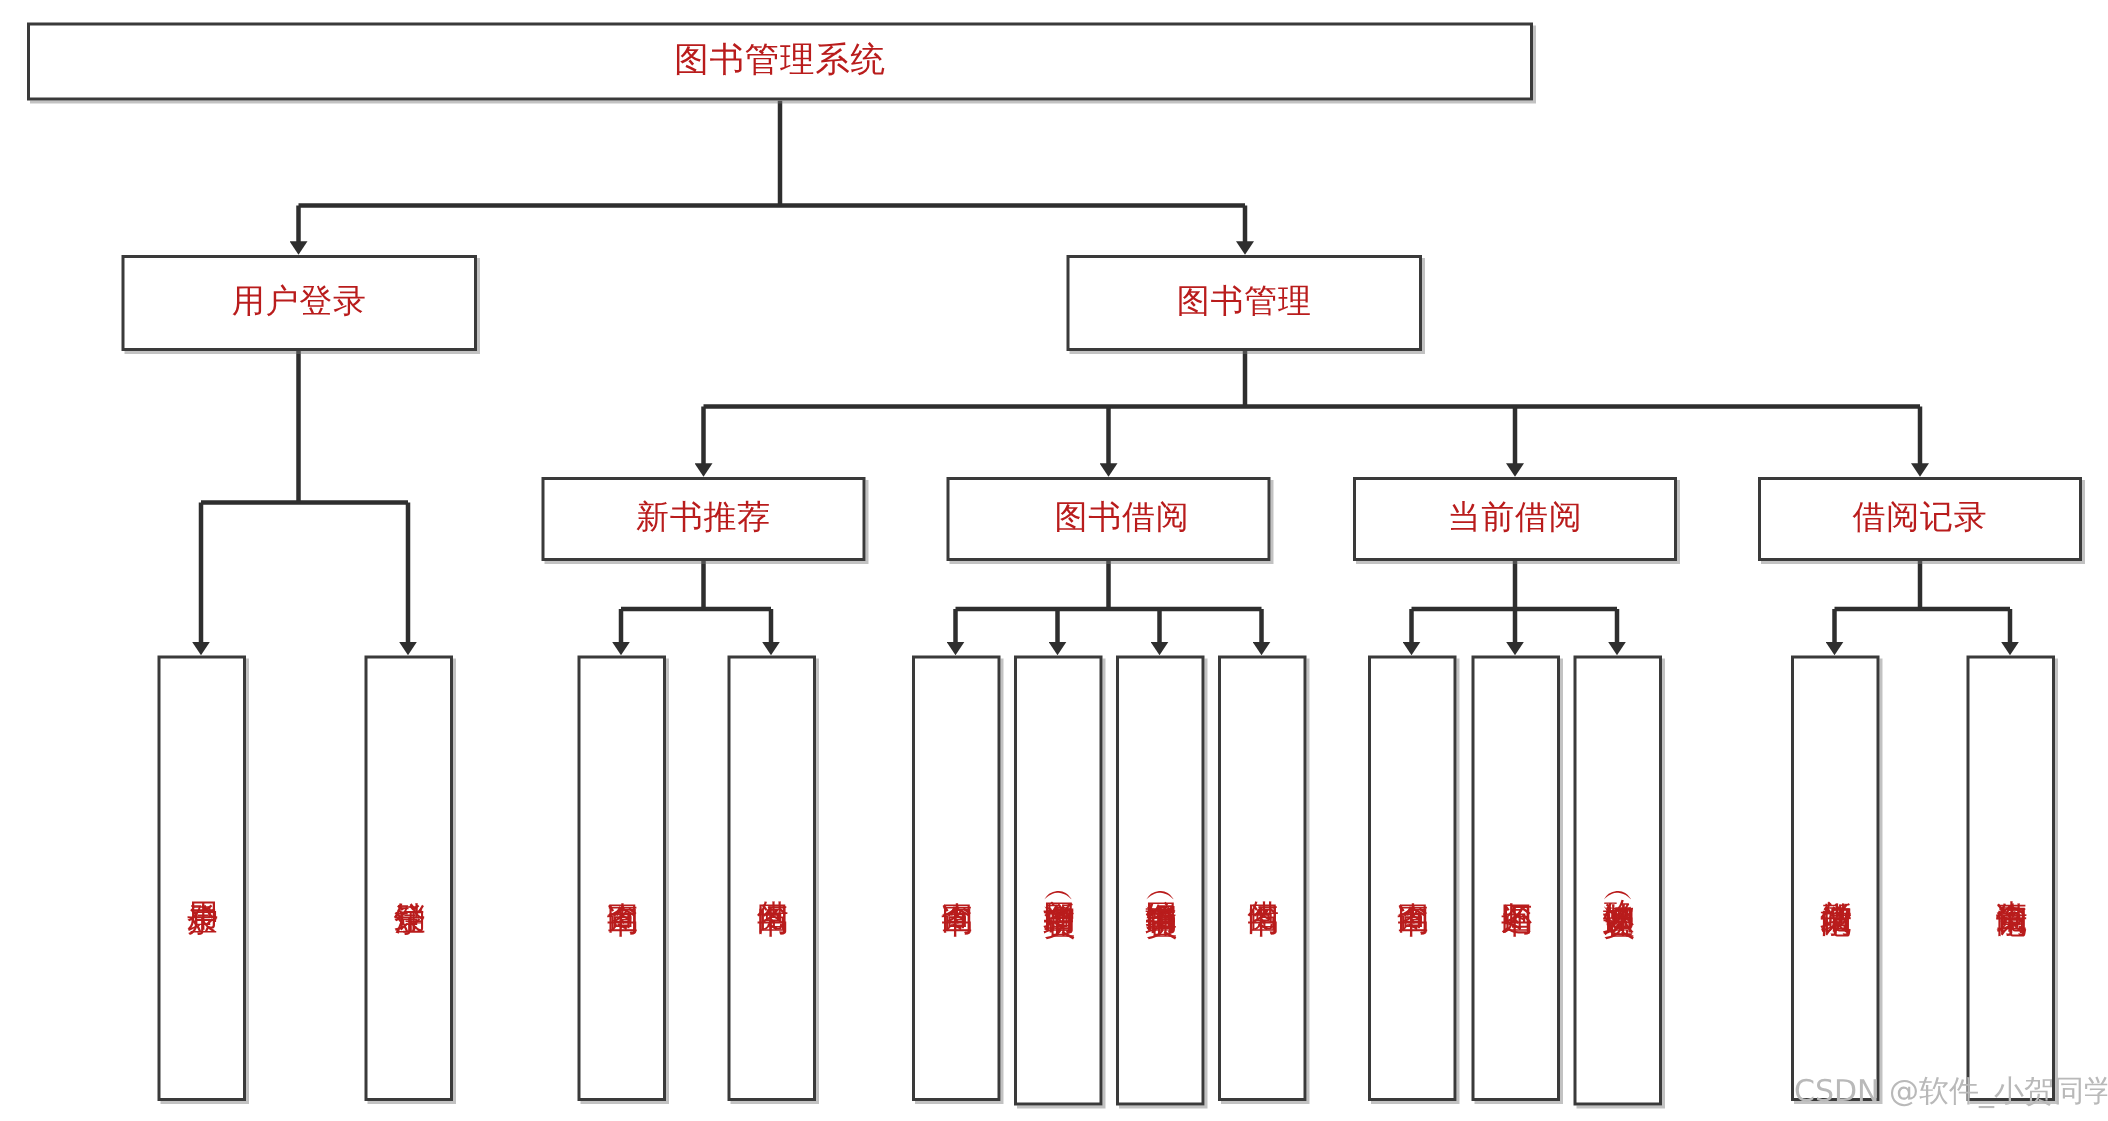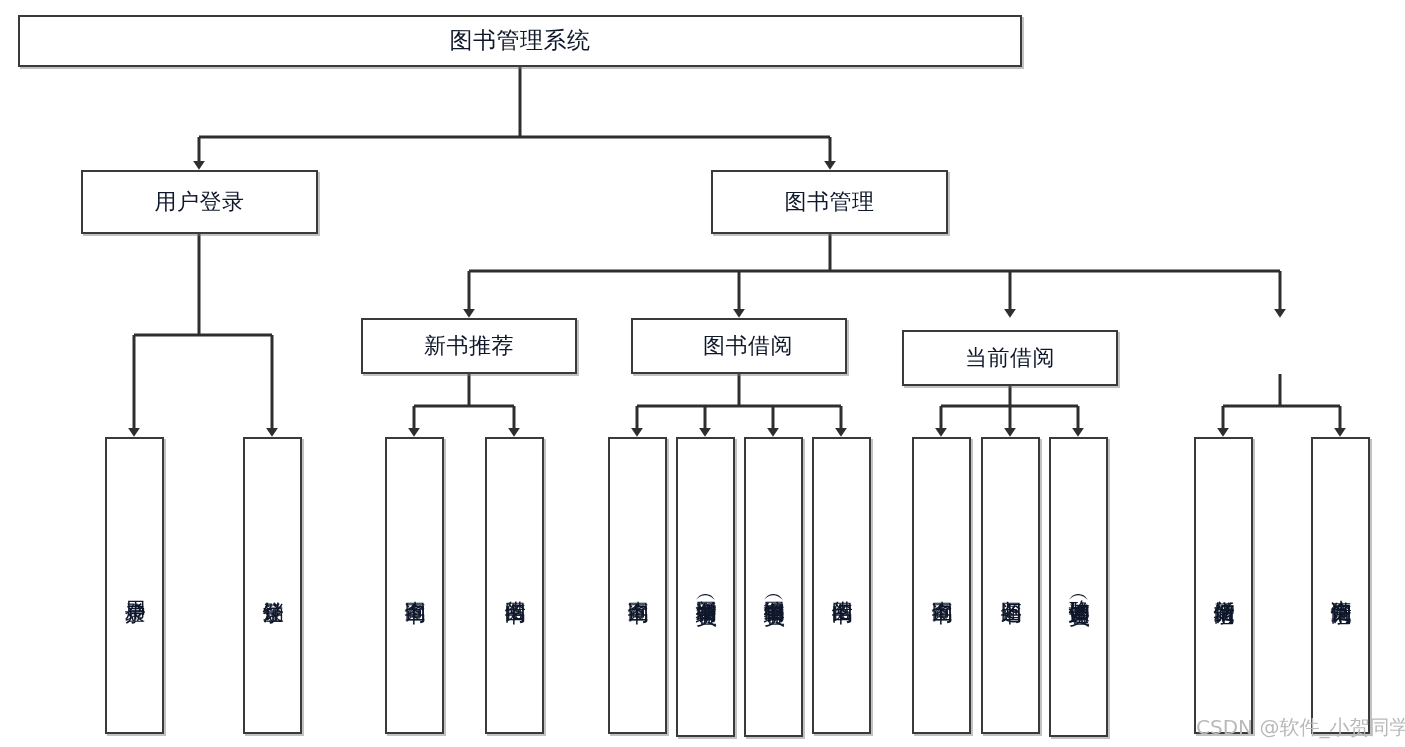--- a/index.html
+++ b/index.html
@@ -30,21 +30,21 @@
     position: absolute;
     box-sizing: border-box;
     background: #ffffff;
     border: 2px solid #3a3a3a;
     display: flex;
     align-items: center;
     justify-content: center;
     box-shadow: 2px 2px 0 0 rgba(120,120,120,0.45);
   }
   .node-label {
-    color: #0f172a;
+    color: #b91c1c;
     text-align: center;
     line-height: 1.18;
     white-space: nowrap;
     letter-spacing: 0.5px;
   }
   
   .node.h .node-label {
     font-size: 22px;
   }
   .node.root .node-label {
@@ -141,24 +141,27 @@
   </div>
 
   <div class="node h" style="left:711px; top:170px; width:237px; height:64px;">
     <span class="node-label">图书管理</span>
   </div>
 
   <div class="node h" style="left:631px; top:318px; width:216px; height:56px;padding-left:18px;">
     <span class="node-label">图书借阅</span>
   </div>
 
-  <div class="node h" style="left:902px; top:318px; width:216px; height:56px;margin-top:12px;">
+  <div class="node h" style="left:902px; top:318px; width:216px; height:56px;">
     <span class="node-label">当前借阅</span>
   </div>
 
+  <div class="node h" style="left:1172px; top:318px; width:216px; height:56px;">
+    <span class="node-label">借阅记录</span>
+  </div>
 
   <div class="node v" style="left:105px; top:437px; width:59px; height:297px;">
     <span class="node-label">用户登录</span>
   </div>
 
   <div class="node v" style="left:243px; top:437px; width:59px; height:297px;">
     <span class="node-label">注销登录</span>
   </div>
 
   <div class="node v" style="left:385px; top:437px; width:59px; height:297px;">

